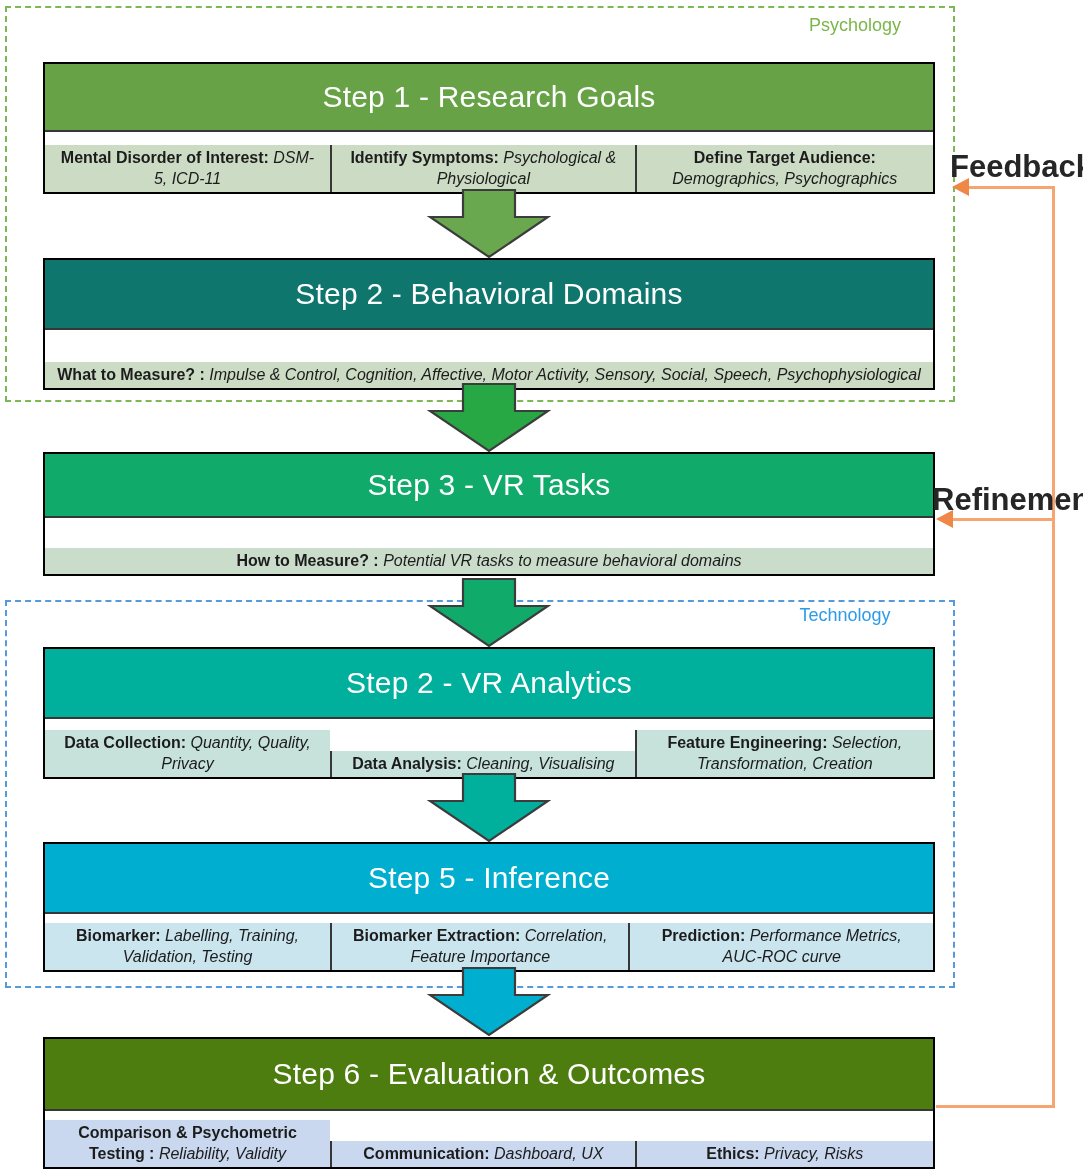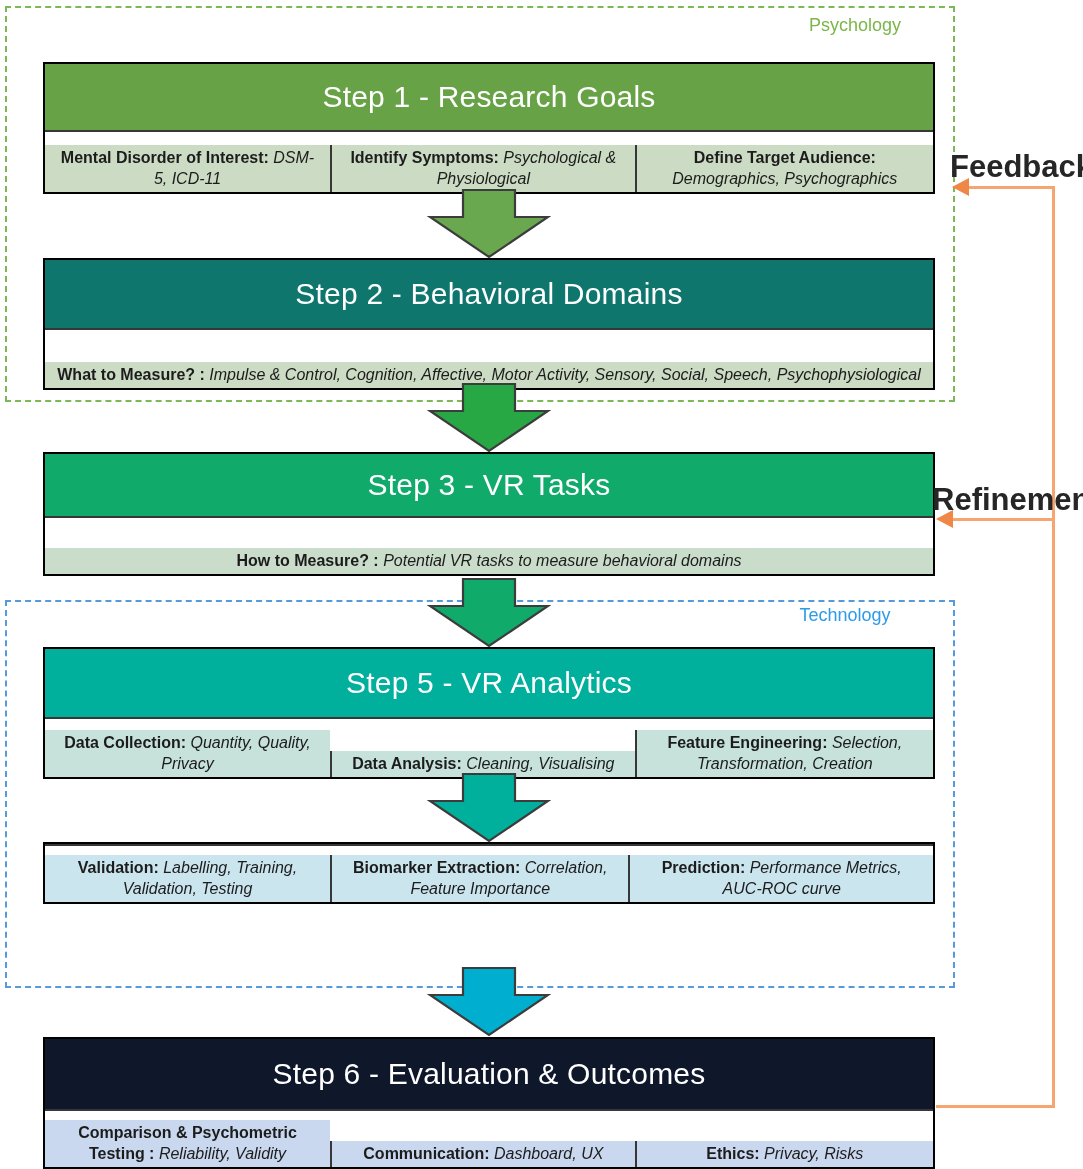--- a/index.html
+++ b/index.html
@@ -29,21 +29,21 @@
   .cfull{flex:1 1 auto}
   .cell b{font-weight:bold;font-style:normal}
   .cell i{font-style:italic}
 
   
   #s1{top:62px}  #s1 .hdr{height:66px;background:#67a346} #s1 .cells{height:62px} #s1 .cell{background:#ccdbc3}
   #s2{top:258px} #s2 .hdr{height:68px;background:#0f766e} #s2 .cells{height:60px} #s2 .cell{background:#ccdbc3}
   #s3{top:452px} #s3 .hdr{height:62px;background:#10aa6b} #s3 .cells{height:58px} #s3 .cell{background:#cadcca}
   #s4{top:647px} #s4 .hdr{height:68px;background:#00b09d} #s4 .cells{height:60px} #s4 .cell{background:#c6e2da}
   #s5{top:842px} #s5 .hdr{height:68px;background:#00aecf} #s5 .cells{height:58px} #s5 .cell{background:#cbe5ef}
-  #s6{top:1037px}#s6 .hdr{height:70px;background:#0f172a} #s6 .cells{height:58px} #s6 .cell{background:#c9d8ee}
+  #s6{top:1037px}#s6 .hdr{height:70px;background:#4d7c0f} #s6 .cells{height:58px} #s6 .cell{background:#c9d8ee}
 
   
   .flow-arrow{position:absolute;left:427px;width:124px;height:70px}
   .flow-arrow polygon{stroke:#3c3c3c;stroke-width:2.2;stroke-linejoin:miter}
   #a1{top:189px} #a1 polygon{fill:#6aa84f}
   #a2{top:383px} #a2 polygon{fill:#27a844}
   #a3{top:578px} #a3 polygon{fill:#10aa6b}
   #a4{top:773px} #a4 polygon{fill:#00b09d}
   #a5{top:967px} #a5 polygon{fill:#00aecf}
 
@@ -106,39 +106,42 @@
     </div>
     <div class="cells">
       <div class="cell cfull">
         <p><b>How to Measure? :</b> <i>Potential VR tasks to measure behavioral domains</i></p>
       </div>
     </div>
   </div>
 
   <div class="step" id="s4">
     <div class="hdr">
-      <span>Step 5 - VR Analytics</span>
+      <span>Step 2 - VR Analytics</span>
     </div>
     <div class="cells">
       <div class="cell c1">
         <p><b>Data Collection:</b> <i>Quantity, Quality, Privacy</i></p>
       </div>
       <div class="cell c2">
         <p><b>Data Analysis:</b> <i>Cleaning, Visualising</i></p>
       </div>
       <div class="cell c3">
         <p><b>Feature Engineering:</b> <i>Selection, Transformation, Creation</i></p>
       </div>
     </div>
   </div>
 
   <div class="step" id="s5">
+    <div class="hdr">
+      <span>Step 5 - Inference</span>
+    </div>
     <div class="cells">
       <div class="cell c1">
-        <p><b>Validation:</b> <i>Labelling, Training, Validation, Testing</i></p>
+        <p><b>Biomarker:</b> <i>Labelling, Training, Validation, Testing</i></p>
       </div>
       <div class="cell c3">
         <p><b>Biomarker Extraction:</b> <i>Correlation, Feature Importance</i></p>
       </div>
       <div class="cell c2">
         <p><b>Prediction:</b> <i>Performance Metrics, AUC-ROC curve</i></p>
       </div>
     </div>
   </div>
 

